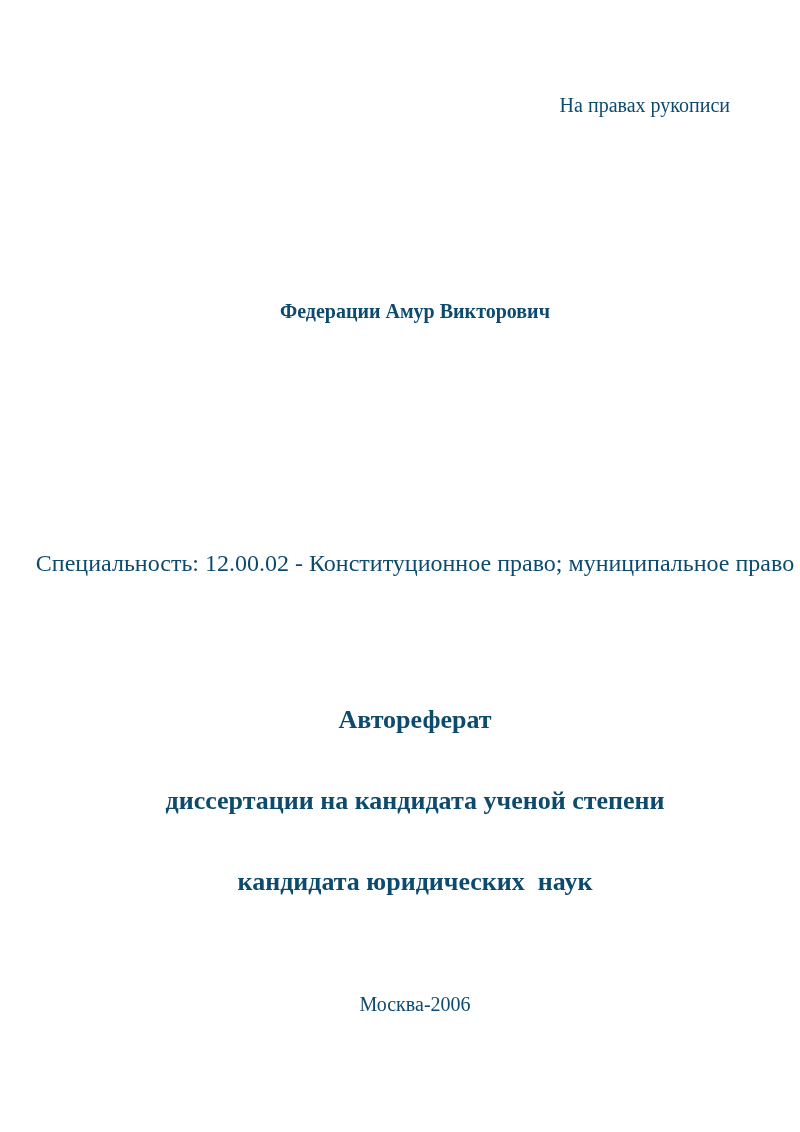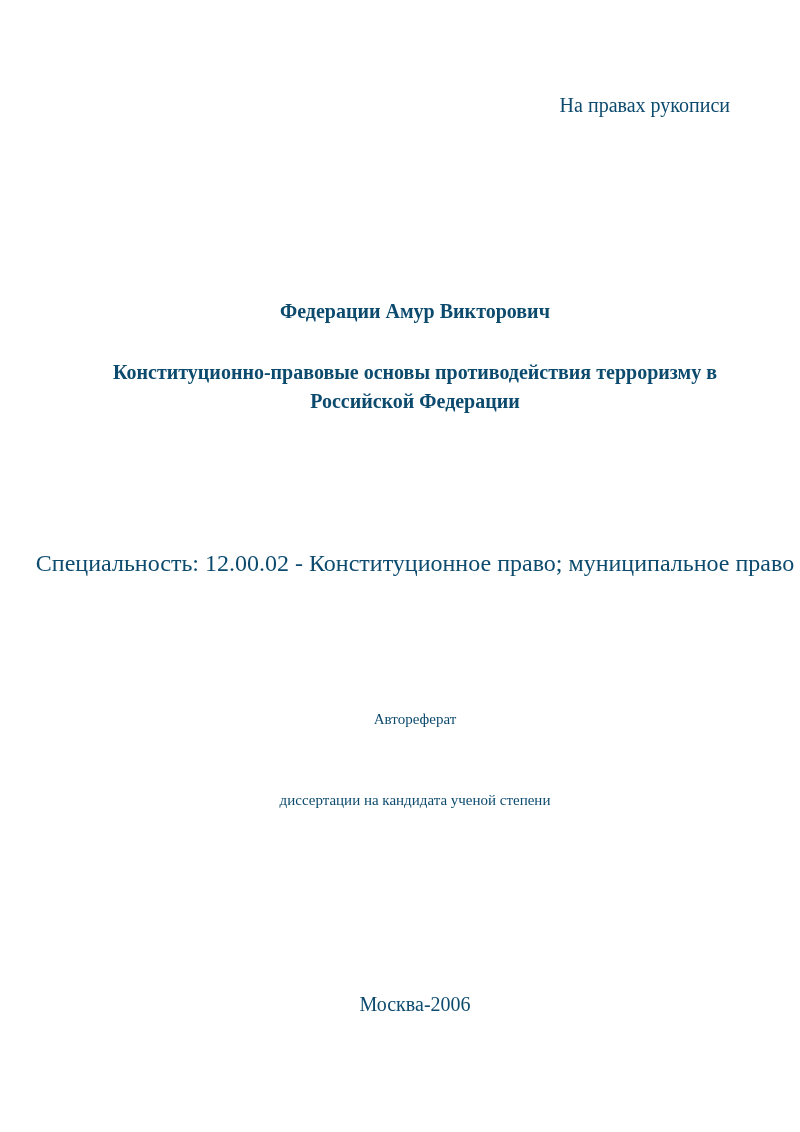--- a/index.html
+++ b/index.html
@@ -43,46 +43,44 @@
     font-weight: bold;
     line-height: 29px;
   }
   .speciality {
     top: 551px;
     font-size: 24px;
     line-height: 25px;
   }
   .abstract-block {
     top: 652px;
-    font-size: 15px;
+    font-size: 26px;
     line-height: 27px;
     white-space: pre-wrap;
+    font-weight: bold;
   }
   .city-year {
     top: 992px;
     font-size: 20px;
     line-height: 25px;
   }
 </style>
 </head>
 <body>
 
 <div class="page">
 
   <div class="manuscript-note">На правах рукописи</div>
 
   <div class="centered author">Федерации Амур Викторович</div>
 
-  <div class="centered title">
-    <div>Конституционно-правовые основы противодействия терроризму в</div>
-    <div>Российской Федерации</div>
-  </div>
 
   <div class="centered speciality">Специальность: 12.00.02 - Конституционное право; муниципальное право</div>
 
   <div class="centered abstract-block">
     <div>Автореферат</div>
     <div>диссертации на кандидата ученой степени</div>
+    <div>кандидата юридических  наук</div>
   </div>
 
   <div class="centered city-year">Москва-2006</div>
 
 </div>
 
 </body></html>

